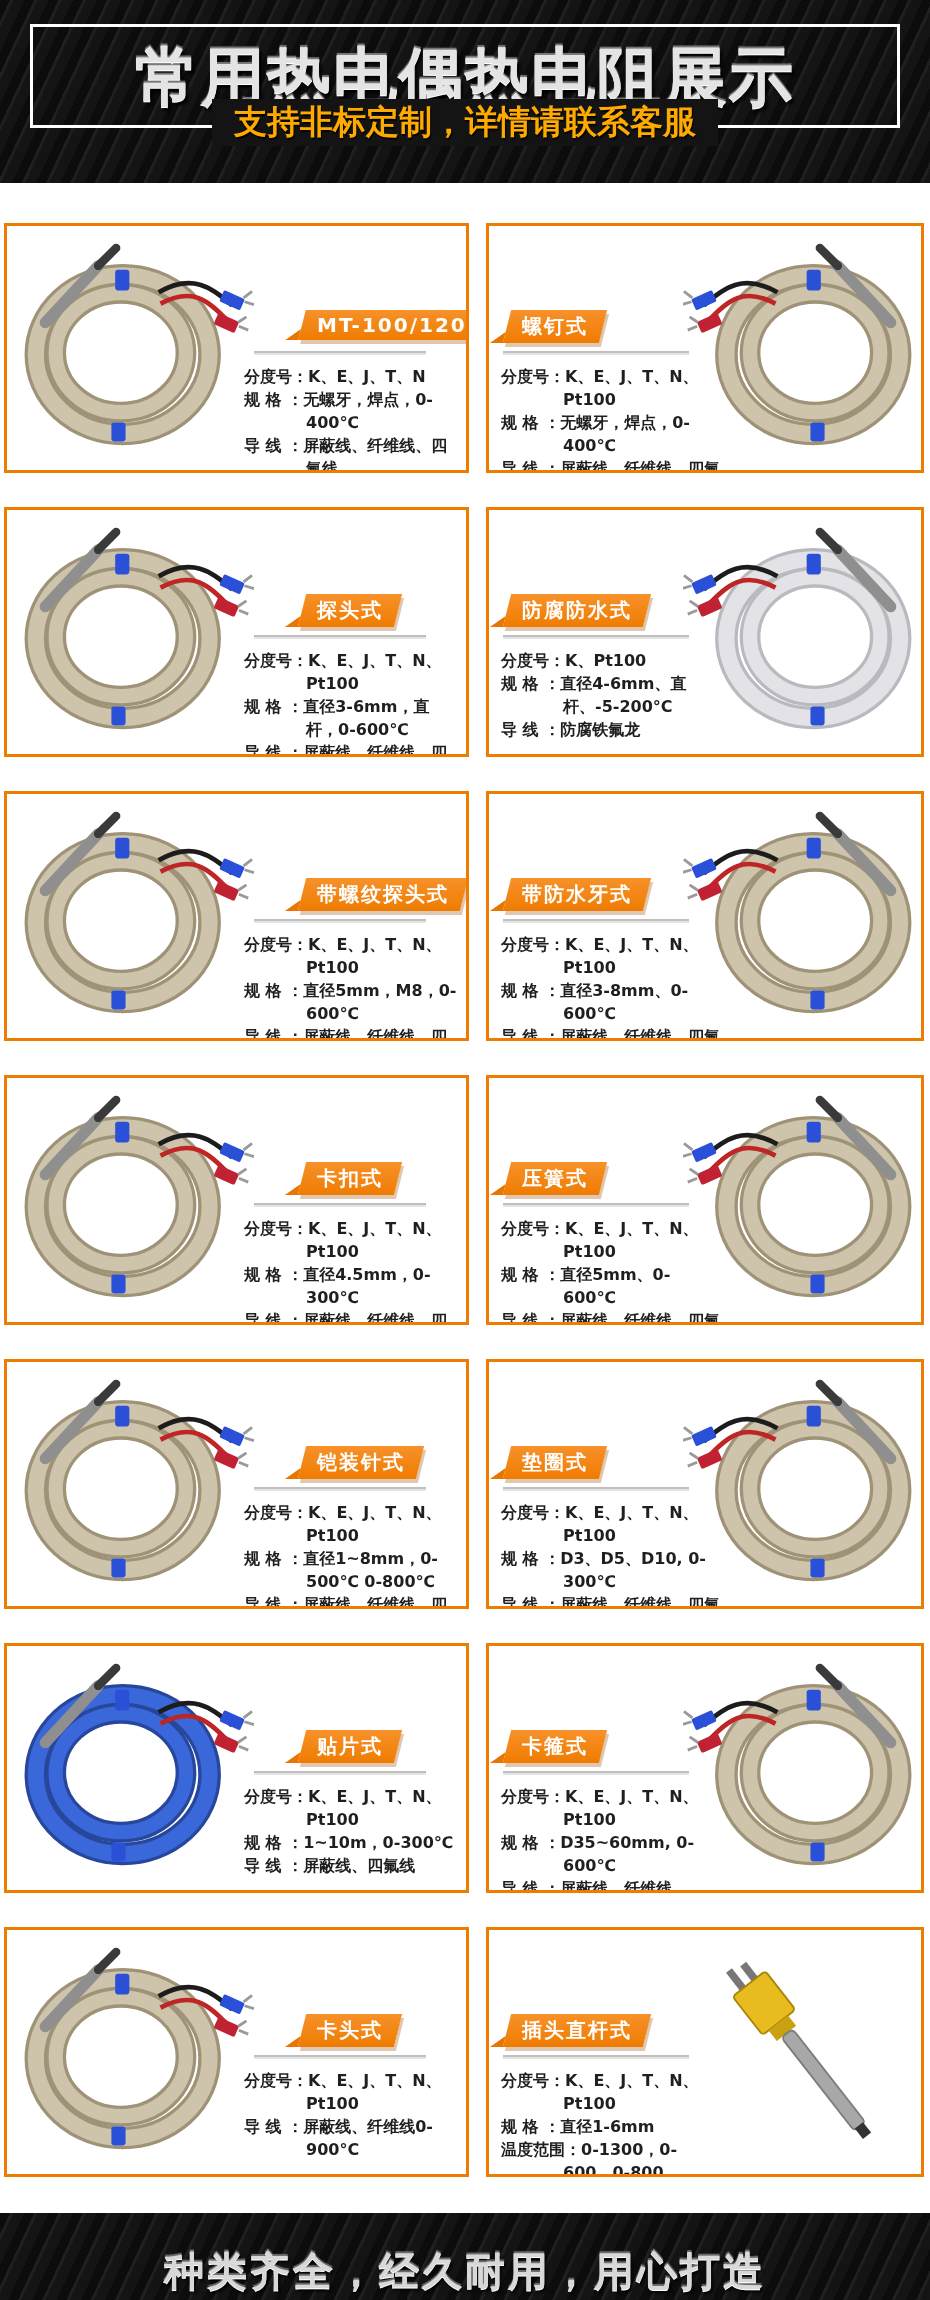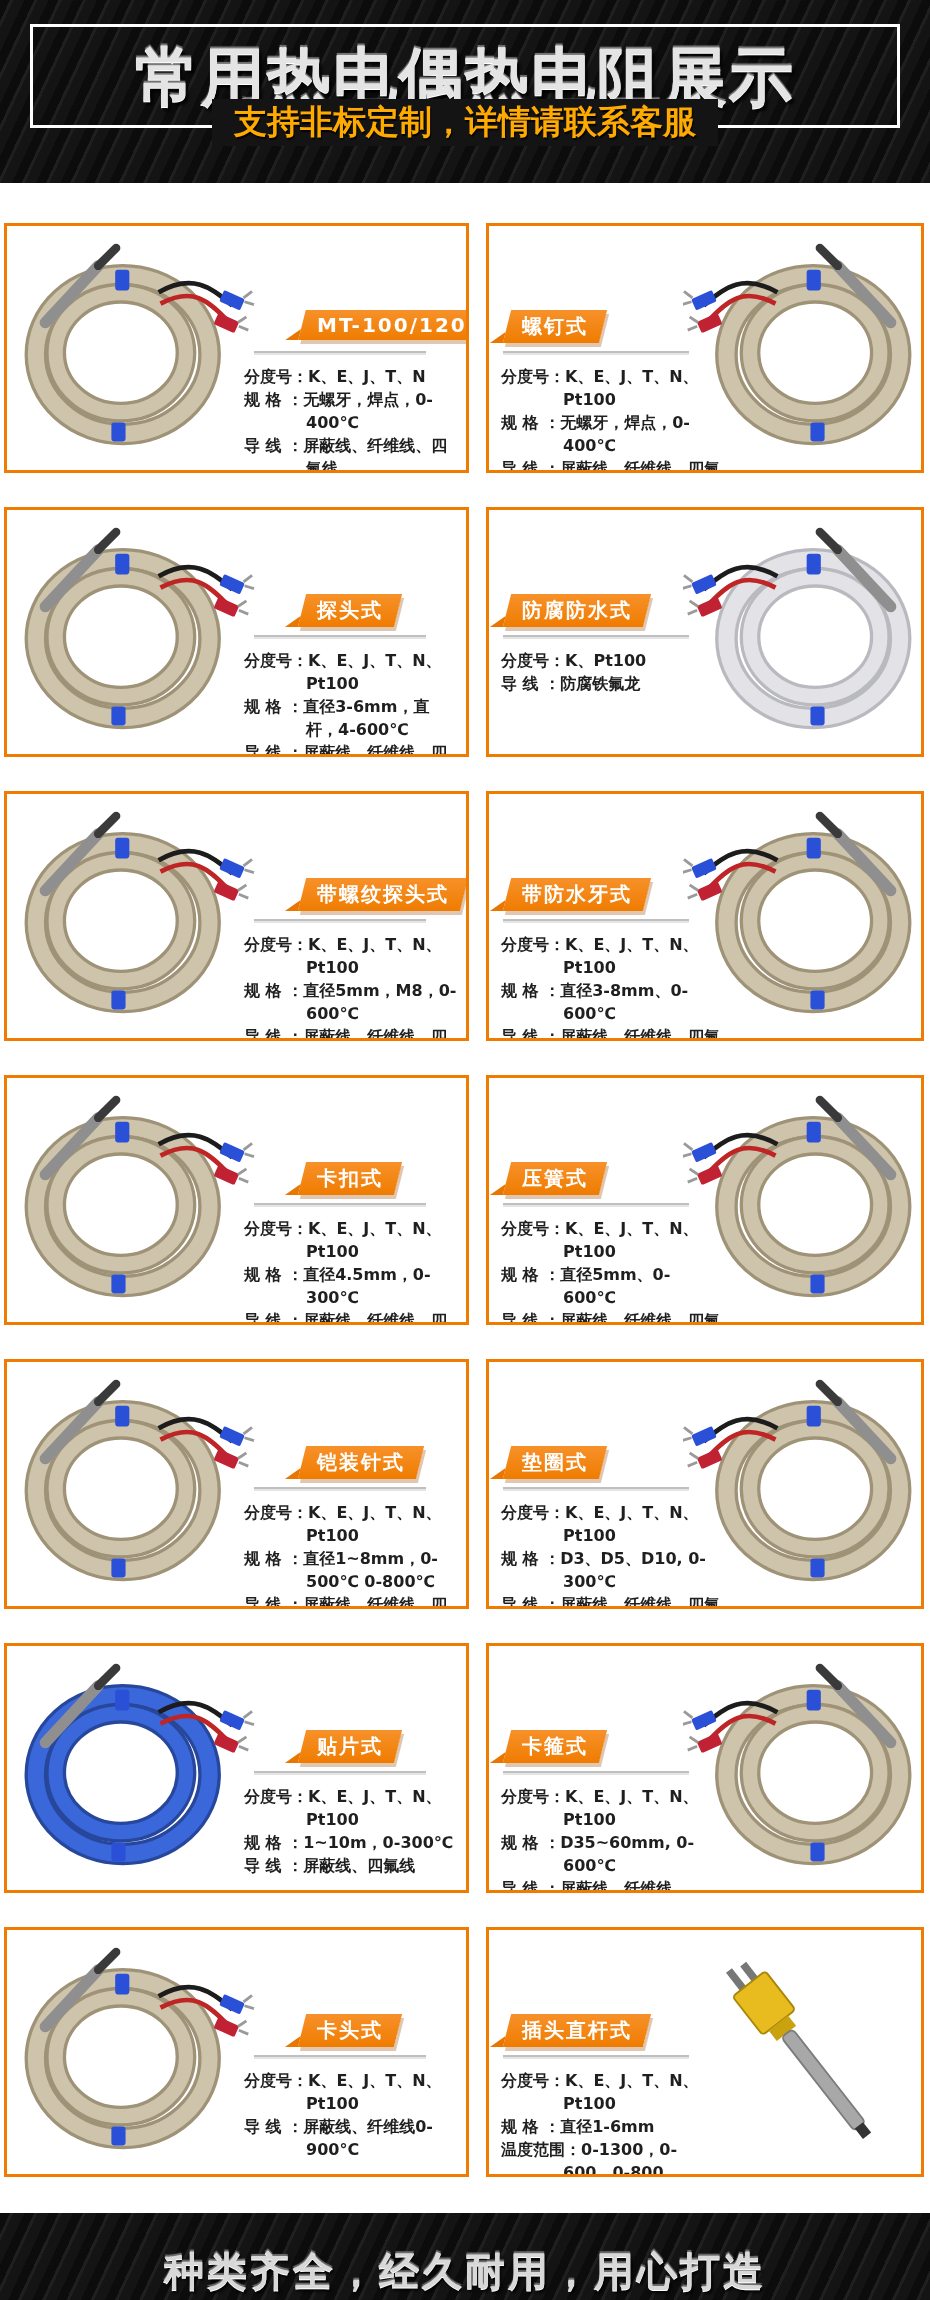--- a/index.html
+++ b/index.html
@@ -178,21 +178,21 @@
           </svg></div>
     <div class="info">
       <div class="badge-wrap">
         <div class="badge">
           <span class="badge-text">探头式</span>
         </div>
       </div>
       <div class="rule"></div>
       <ul class="specs">
             <li class="spec"><span class="lbl">分度号：</span><span class="val">K、E、J、T、N、Pt100</span></li>
-            <li class="spec"><span class="lbl">规 格 ：</span><span class="val">直径3-6mm，直杆，4-600℃</span></li>
+            <li class="spec"><span class="lbl">规 格 ：</span><span class="val">直径3-6mm，直杆，0-600℃</span></li>
             <li class="spec"><span class="lbl">导 线 ：</span><span class="val">屏蔽线、纤维线、四氟线</span></li>
           </ul>
     </div>
   </section>
 
   <section class="card photo-right">
     <div class="photo"><svg viewBox="0 0 250 250" preserveAspectRatio="xMidYMid meet">
             <g fill="none">
               <ellipse cx="112" cy="132" rx="92" ry="84" stroke="#b9b9c0" stroke-width="24"></ellipse>
               <ellipse cx="112" cy="132" rx="92" ry="84" stroke="#e3e3e7" stroke-width="17"></ellipse>
@@ -214,20 +214,21 @@
           </svg></div>
     <div class="info">
       <div class="badge-wrap">
         <div class="badge">
           <span class="badge-text">防腐防水式</span>
         </div>
       </div>
       <div class="rule"></div>
       <ul class="specs">
             <li class="spec"><span class="lbl">分度号：</span><span class="val">K、Pt100</span></li>
+            <li class="spec"><span class="lbl">规 格 ：</span><span class="val">直径4-6mm、直杆、-5-200°C</span></li>
             <li class="spec"><span class="lbl">导 线 ：</span><span class="val">防腐铁氟龙</span></li>
           </ul>
     </div>
   </section>
 
   <section class="card photo-left">
     <div class="photo"><svg viewBox="0 0 250 250" preserveAspectRatio="xMidYMid meet">
             <g fill="none">
               <ellipse cx="112" cy="132" rx="92" ry="84" stroke="#9e9277" stroke-width="24"></ellipse>
               <ellipse cx="112" cy="132" rx="92" ry="84" stroke="#cec3ab" stroke-width="17"></ellipse>

